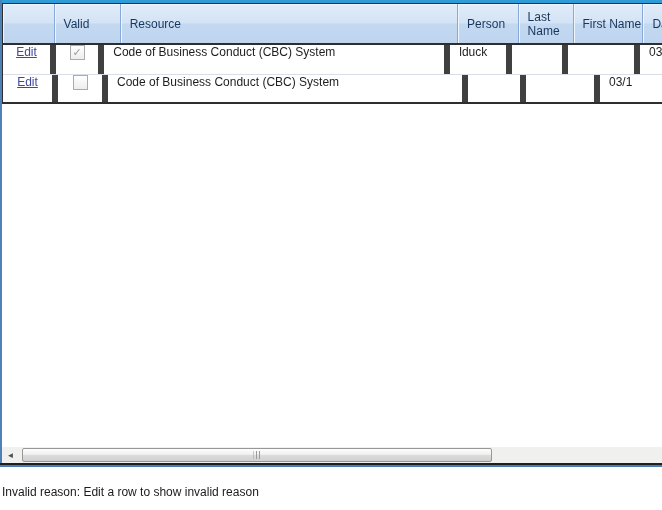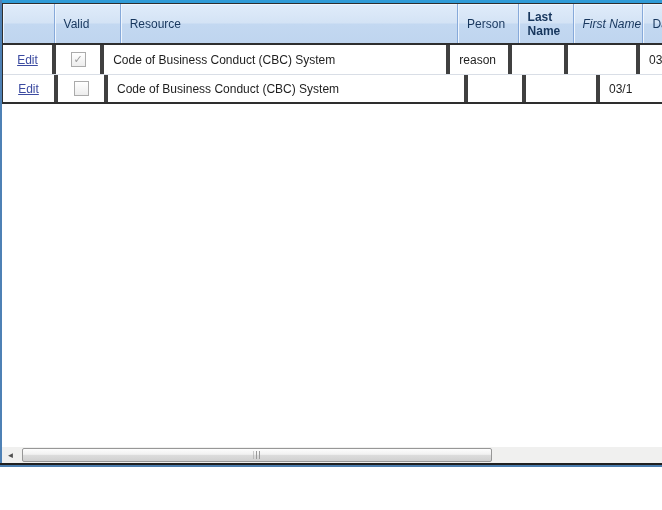--- a/index.html
+++ b/index.html
@@ -47,31 +47,31 @@
   }
   .data-row {
     display: flex; height: 29px;
     background: #ffffff;
     border-bottom: 1px solid #d9dee6;
     font-size: 12px; color: #1e1e1e;
   }
   .data-row.last { border-bottom: 2px solid #2e2e2e; height: 27px; }
   .data-cell {
     box-sizing: border-box; height: 100%;
-    display: flex; align-items: center;
+    display: flex; align-items: flex-start;
     padding-left: 9px;
-    border-right: 4px solid #404040;
+    border-right: 6px solid #404040;
     overflow: hidden; white-space: nowrap;
   }
   .c0 { width: 55px; justify-content: center; padding-left: 0; }
   .c1 { width: 70px; }
   .c2 { width: 360px; }
   .c3 { width: 64px; }
-  .c4 { width: 58px; font-weight: bold; }
-  .c5 { width: 74px; font-style: italic; }
+  .c4 { width: 58px; }
+  .c5 { width: 74px; }
   .c6 { width: 140px; }
   .c1d { width: 50px; justify-content: center; padding-left: 0; }
 
   .edit-link {
     color: #3b4aa0; text-decoration: underline; cursor: pointer; font-size: 12px;
   }
   .checkbox {
     width: 13px; height: 13px;
     box-sizing: content-box;
     border: 1px solid #ababab;
@@ -156,21 +156,21 @@
         </div>
         <div class="data-cell c1d">
           <span class="checkbox">
             <span>✓</span>
           </span>
         </div>
         <div class="data-cell c2">
           <span>Code of Business Conduct (CBC) System</span>
         </div>
         <div class="data-cell c3">
-          <span>reason</span>
+          <span>lduck</span>
         </div>
         <div class="data-cell c4">
           <span></span>
         </div>
         <div class="data-cell c5">
           <span></span>
         </div>
         <div class="data-cell c6">
           <span>03/1</span>
         </div>
@@ -206,14 +206,15 @@
       <div class="scroll-thumb">
         <div class="scroll-grip"></div>
       </div>
     </div>
 
   </div>
 
   <div class="bottom-black"></div>
   <div class="bottom-blue"></div>
 
+  <div class="status-text">Invalid reason: Edit a row to show invalid reason</div>
 
 </div>
 
 </body></html>

